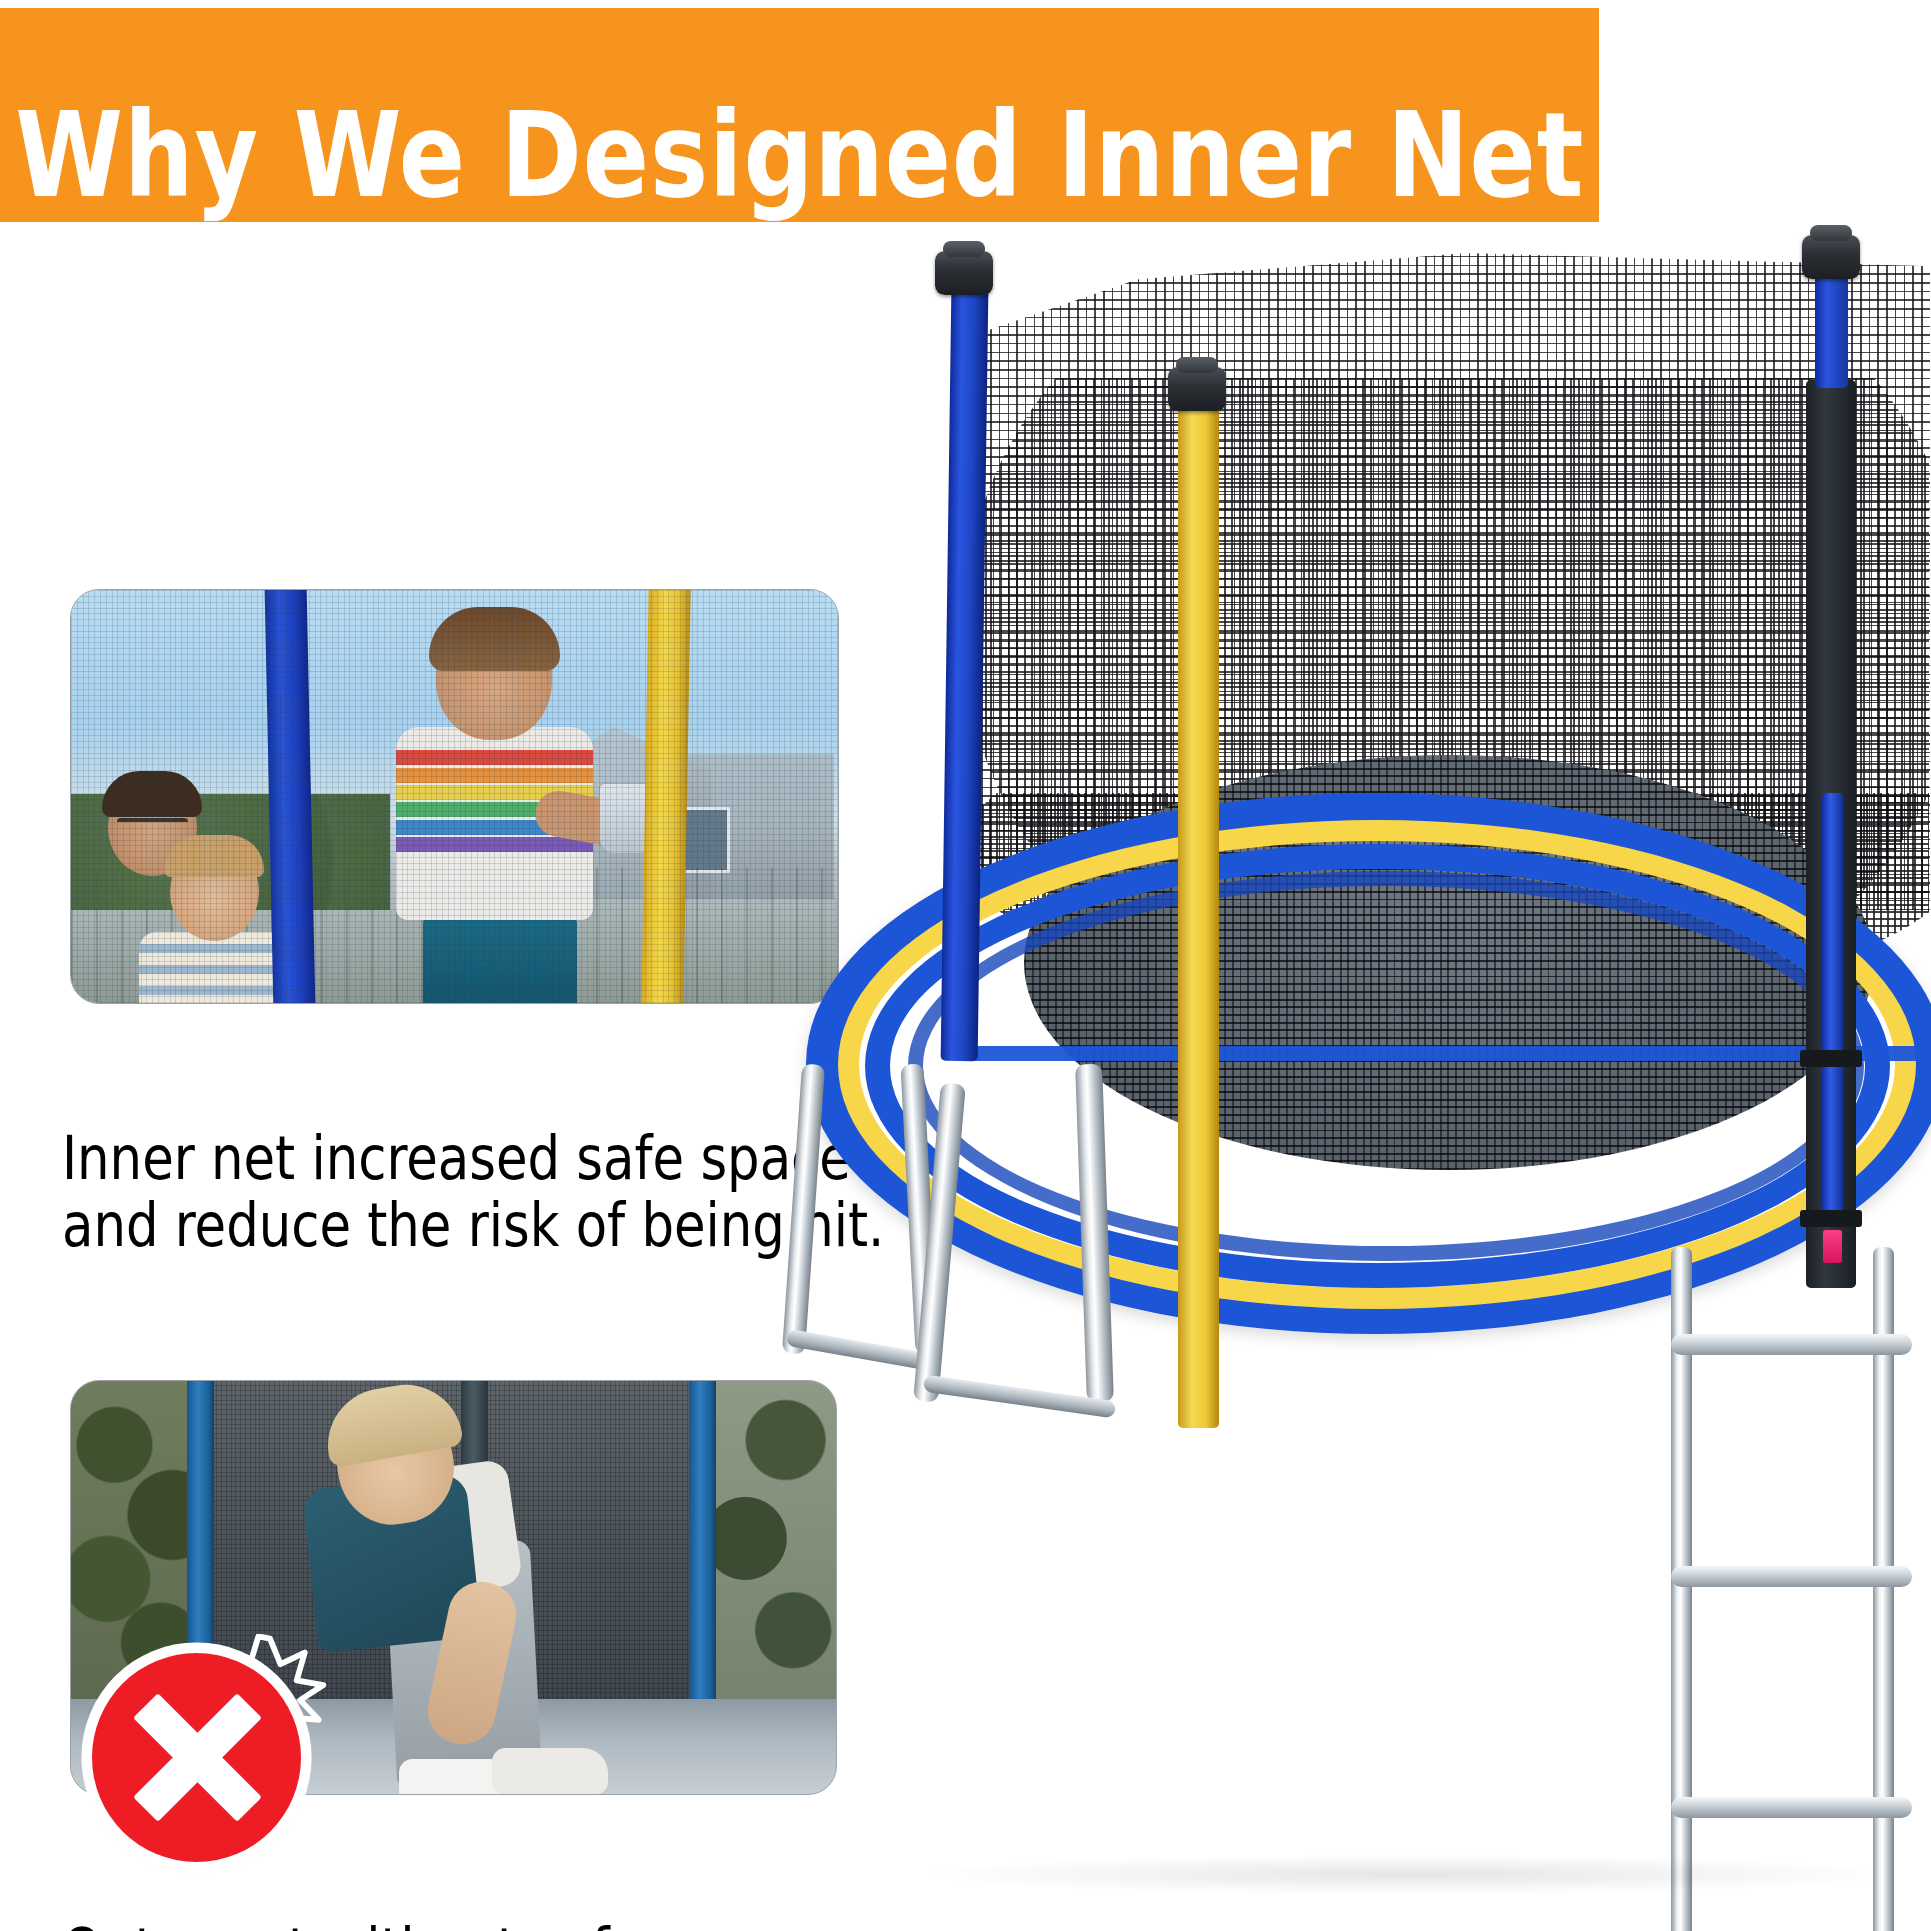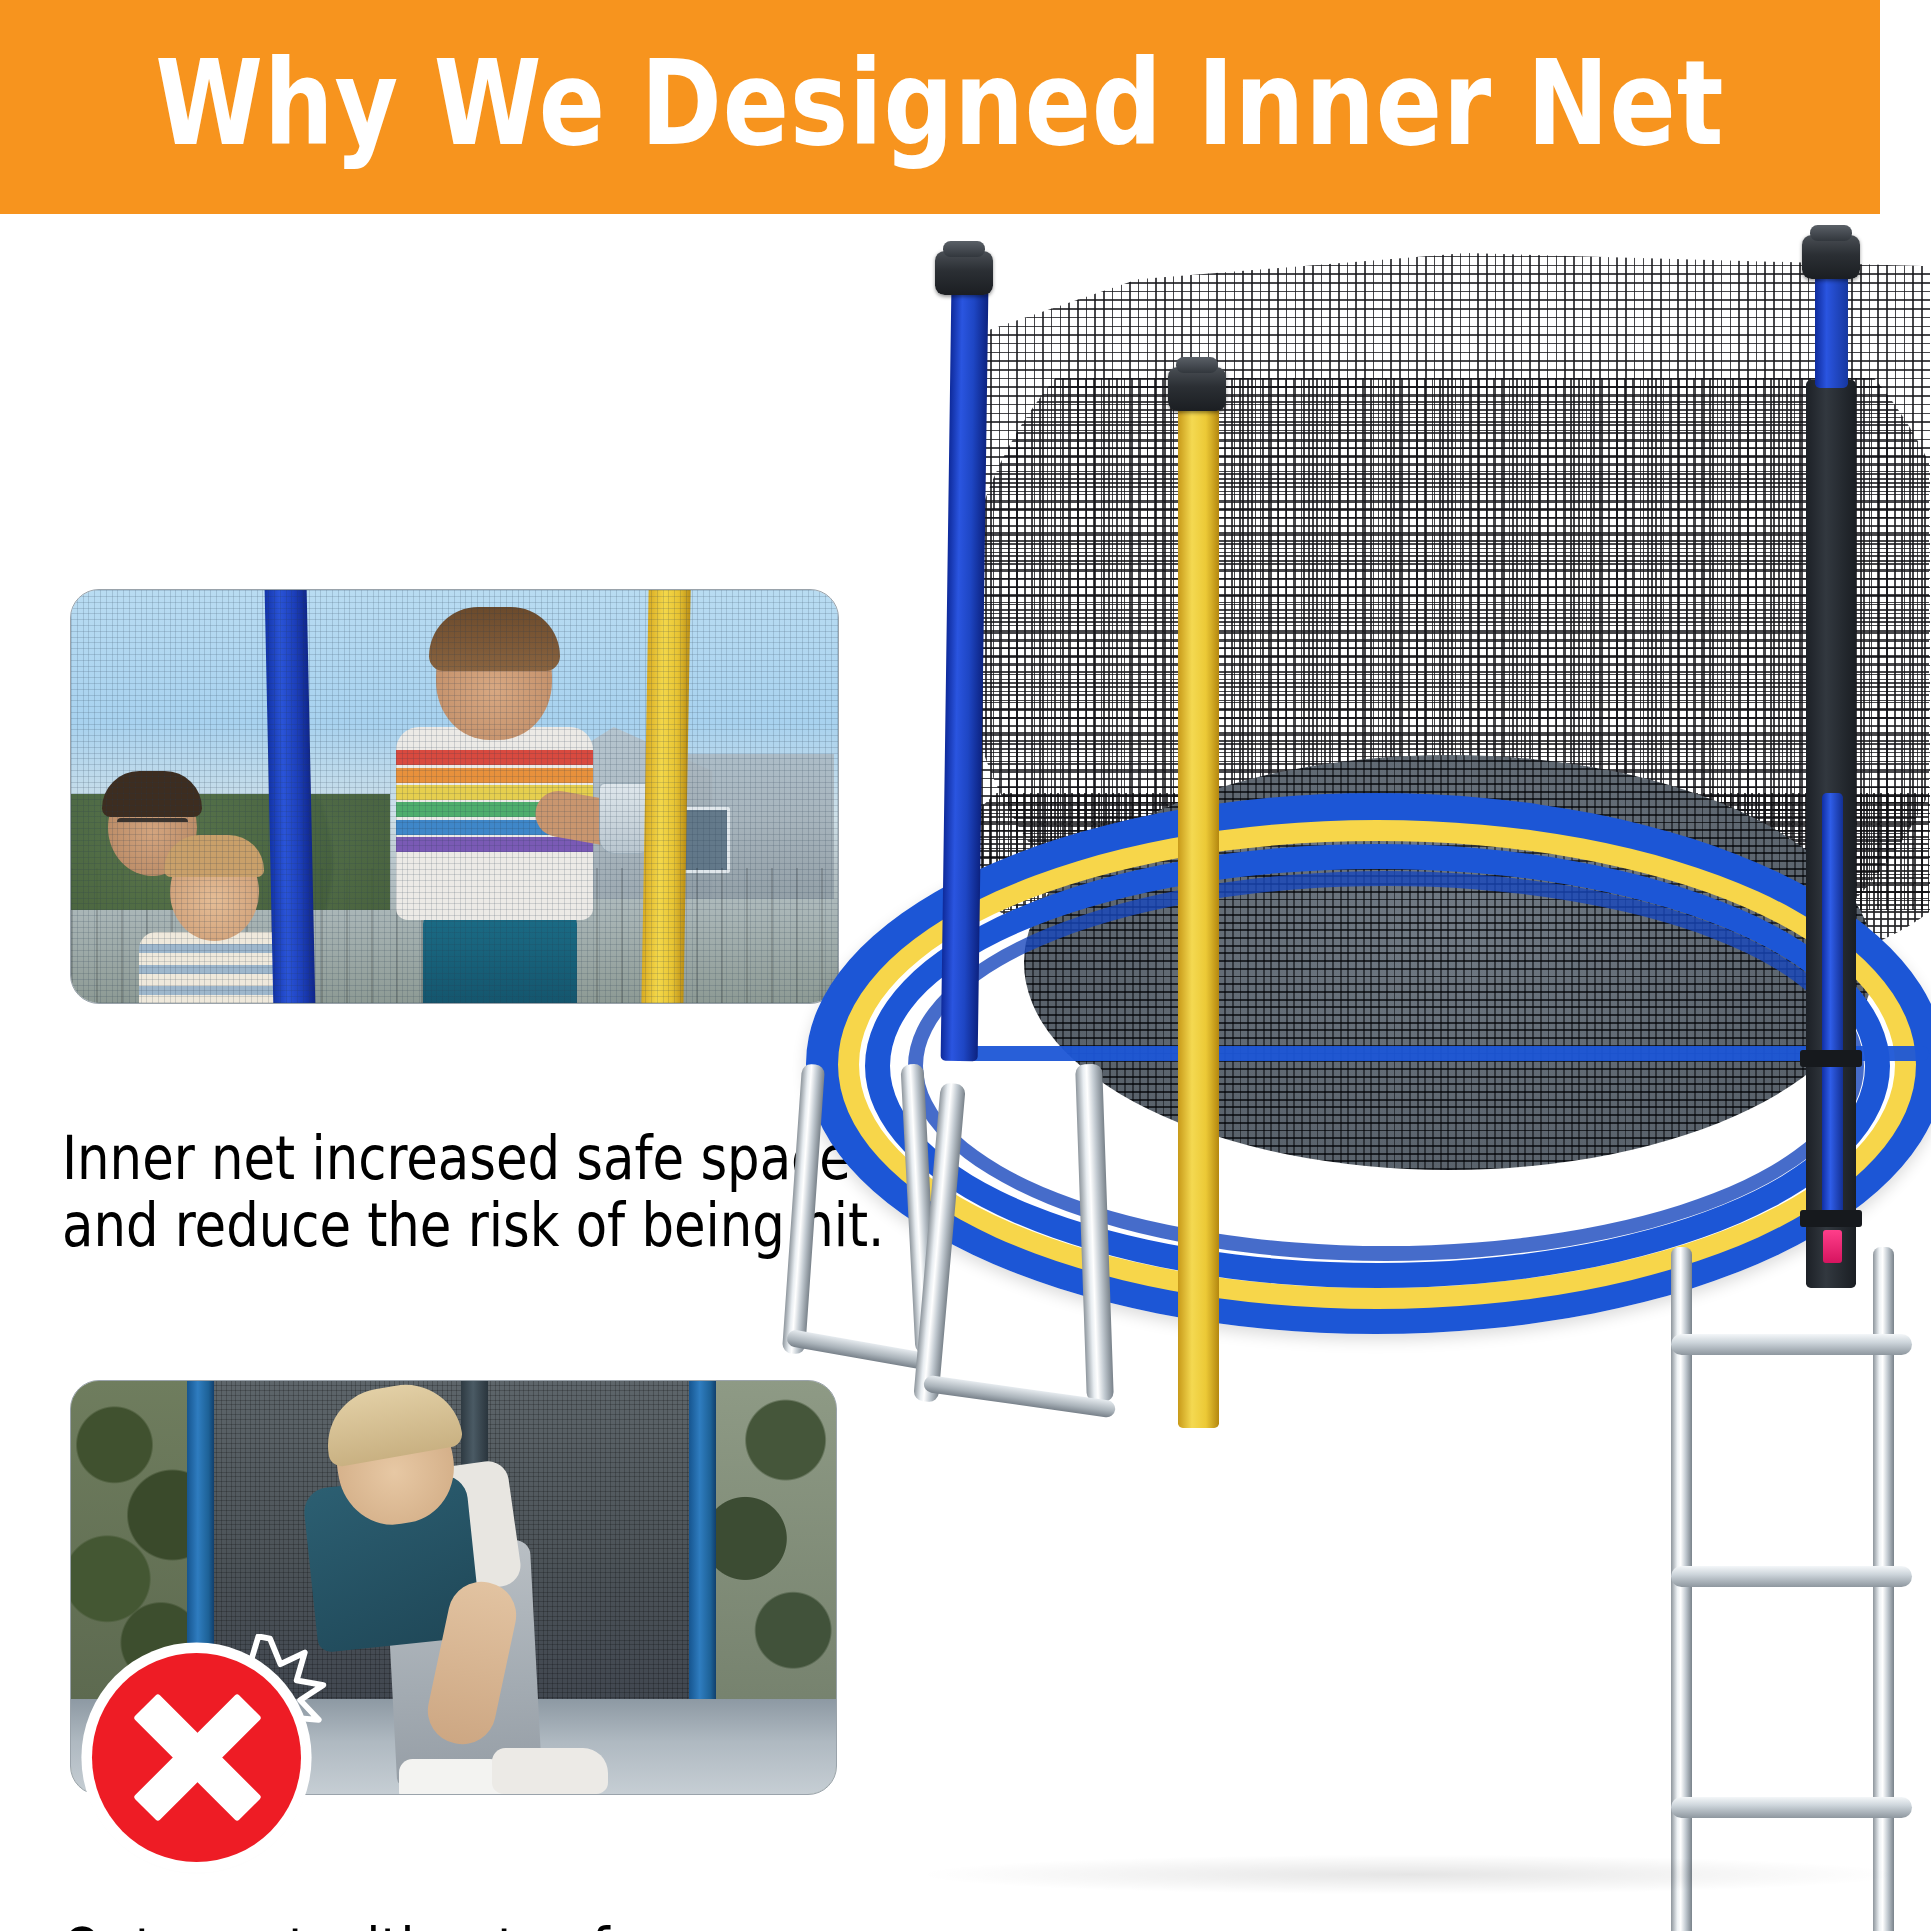--- a/index.html
+++ b/index.html
@@ -4,23 +4,23 @@
 <title>Why We Designed Inner Net</title>
 <style>
   * { margin:0; padding:0; box-sizing:border-box; }
   html,body { width:1931px; height:1931px; background:#ffffff; }
   body { font-family:"Liberation Sans", sans-serif; overflow:hidden; }
 
   #page { position:relative; width:1931px; height:1931px; background:#fff; overflow:hidden; }
 
   
   .banner {
-    position:absolute; left:0; top:0; width:1880px; height:214px;
+    position:absolute; left:0; top:8px; width:1599px; height:214px;
     background:#F7941E;
-    display:flex; align-items:center; justify-content:center;
+    display:flex; align-items:flex-end; justify-content:center;
   }
   .banner-title {
     color:#FFFFFF;
     font-family:"Liberation Sans Narrow","DejaVu Sans Condensed","Liberation Sans",sans-serif;
     font-weight:bold;
     font-size:118px;
     line-height:1;
     letter-spacing:1px;
     transform:scaleX(0.92);
     transform-origin:center center;

